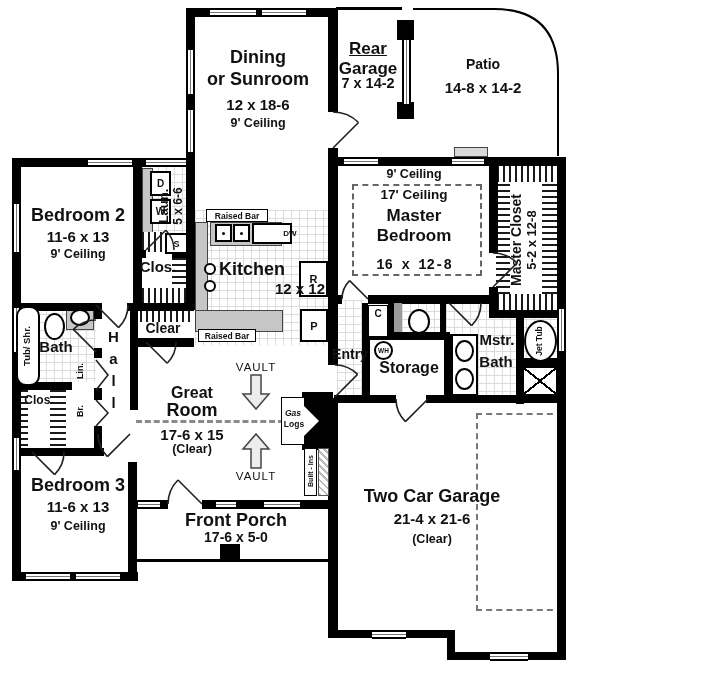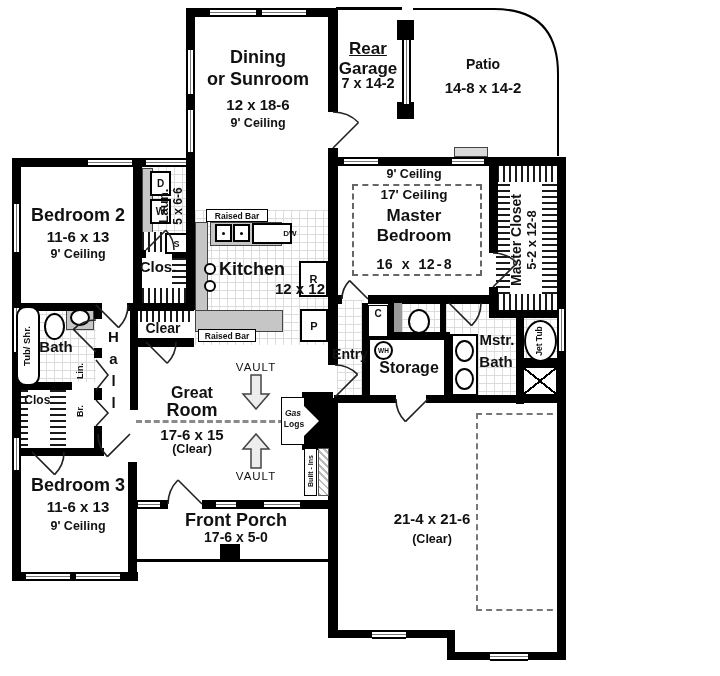--- a/index.html
+++ b/index.html
@@ -268,20 +268,21 @@
   <div class="lb" style="left:350px;top:347px;font-size:14px;">Entry</div>
   <div class="lb" style="left:409px;top:360px;font-size:16px;">Storage</div>
 
   <div class="lb" style="left:497px;top:332px;font-size:15px;">Mstr.</div>
   <div class="lb" style="left:496px;top:354px;font-size:15px;">Bath</div>
   <div class="vt" style="left:511px;top:335px;width:58px;height:12px;">
     <span style="font-size:8.5px;">Jet Tub</span>
   </div>
   <div class="lb" style="left:378px;top:309px;font-size:10px;">C</div>
 
+  <div class="lb" style="left:432px;top:487px;font-size:18px;">Two Car Garage</div>
   <div class="lb" style="left:432px;top:511px;font-size:15px;">21-4 x 21-6</div>
   <div class="lb" style="left:432px;top:533px;font-size:12.5px;">(Clear)</div>
 
   <div class="lb" style="left:78px;top:476px;font-size:18px;">Bedroom 3</div>
   <div class="lb" style="left:78px;top:499px;font-size:15px;">11-6 x 13</div>
   <div class="lb" style="left:78px;top:520px;font-size:12.5px;">9' Ceiling</div>
 
   <svg class="overlay" width="720" height="676" viewBox="0 0 720 676">
     <path d="M413,9 L494,9 Q558,9 558,74 L558,156" fill="none" stroke="#000" stroke-width="2"></path>
 

